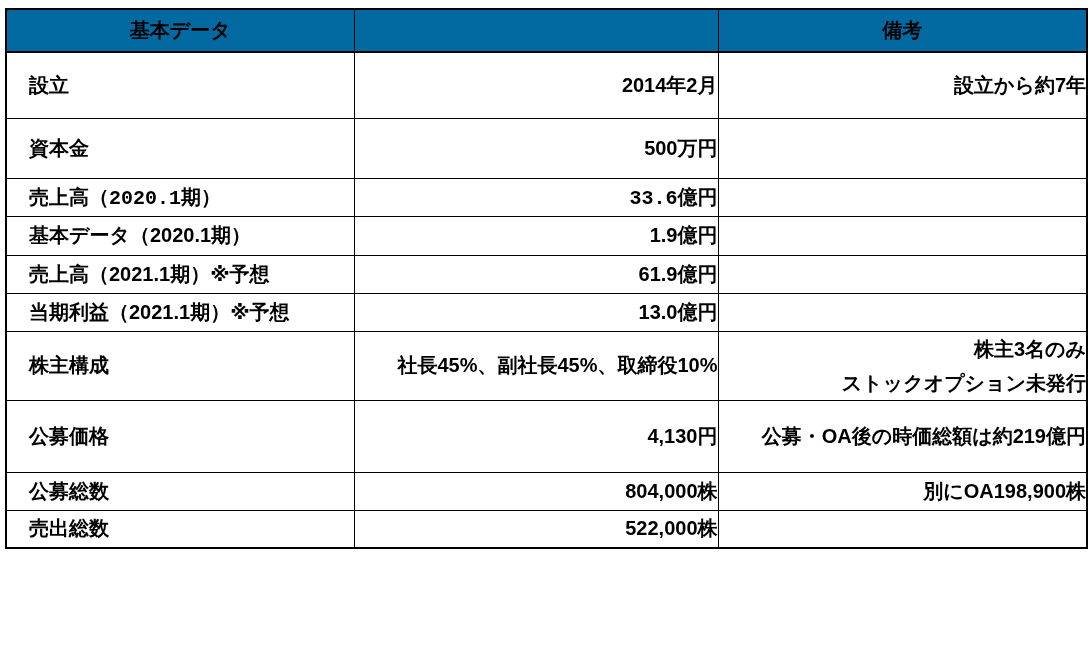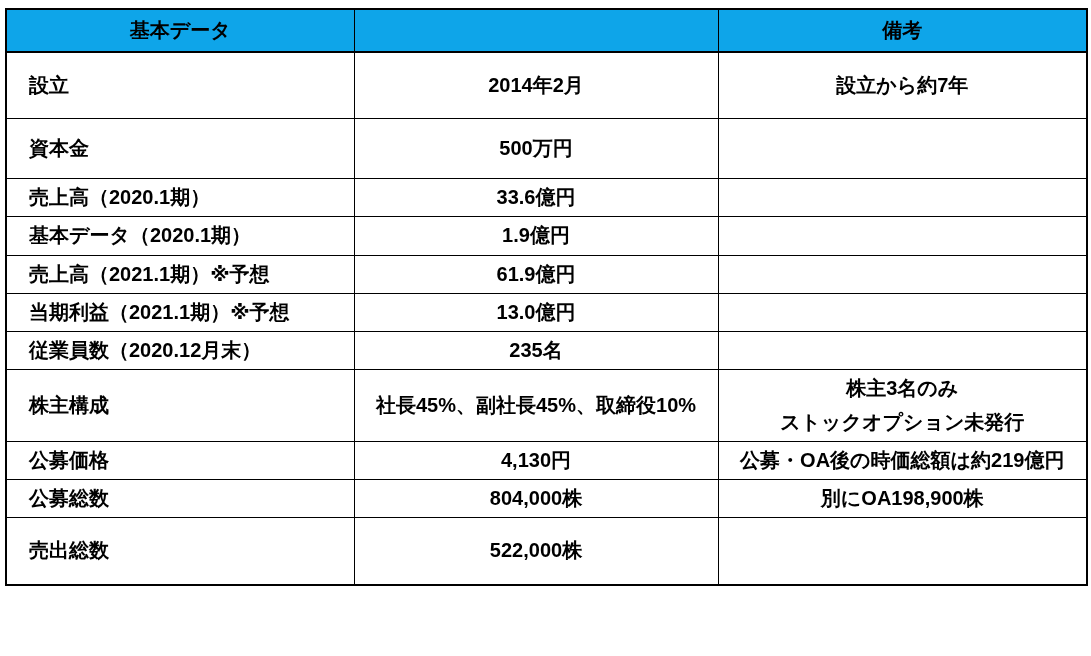--- a/index.html
+++ b/index.html
@@ -27,40 +27,40 @@
   th, td {
     border: 1px solid #000000;
     color: #000000;
     font-weight: bold;
     font-size: 20px;
     vertical-align: middle;
     padding: 0;
     overflow: hidden;
   }
   thead th {
-    background: #0ea5e9;
+    background: #0369a1;
     border-bottom: 2px solid #000000;
     height: 41px;
     text-align: center;
   }
   td.label-cell {
     text-align: left;
     padding-left: 22px;
   }
   td.value-cell, td.remark-cell {
-    text-align: center;
+    text-align: right;
   }
   td.remark-cell {
     white-space: pre-line;
     line-height: 1.7;
   }
   
   tbody tr:nth-child(1)  { height: 66px; }
   tbody tr:nth-child(2)  { height: 60px; margin-top: 20px; }
-  tbody tr:nth-child(3)  { height: 38px; }
+  tbody tr:nth-child(3)  { height: 38px; font-family: Liberation Mono, monospace; }
   tbody tr:nth-child(4)  { height: 39px; }
   tbody tr:nth-child(5)  { height: 38px; }
   tbody tr:nth-child(6)  { height: 38px; }
   tbody tr:nth-child(7)  { height: 38px; }
   tbody tr:nth-child(8)  { height: 72px; }
   tbody tr:nth-child(9)  { height: 38px; }
   tbody tr:nth-child(10) { height: 38px; }
   tbody tr:nth-child(11) { height: 68px; }
   tbody tr:nth-child(12) { height: 29px; }
 </style>
@@ -106,25 +106,20 @@
         <td class="label-cell">売上高（2021.1期）※予想</td>
         <td class="value-cell">61.9億円</td>
         <td class="remark-cell"></td>
       </tr>
       <tr>
         <td class="label-cell">当期利益（2021.1期）※予想</td>
         <td class="value-cell">13.0億円</td>
         <td class="remark-cell"></td>
       </tr>
       <tr>
-        <td class="label-cell">従業員数（2020.12月末）</td>
-        <td class="value-cell">235名</td>
-        <td class="remark-cell"></td>
-      </tr>
-      <tr>
         <td class="label-cell">株主構成</td>
         <td class="value-cell">社長45%、副社長45%、取締役10%</td>
         <td class="remark-cell">株主3名のみ
 ストックオプション未発行</td>
       </tr>
       <tr>
         <td class="label-cell">公募価格</td>
         <td class="value-cell">4,130円</td>
         <td class="remark-cell">公募・OA後の時価総額は約219億円</td>
       </tr>

